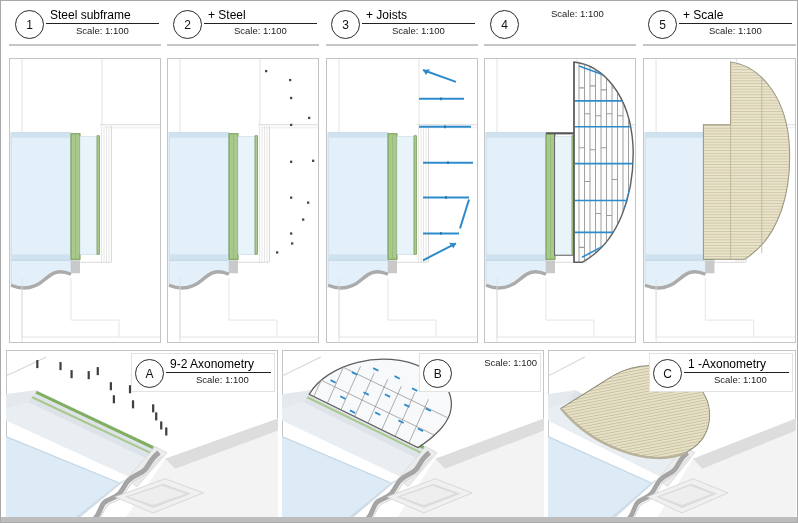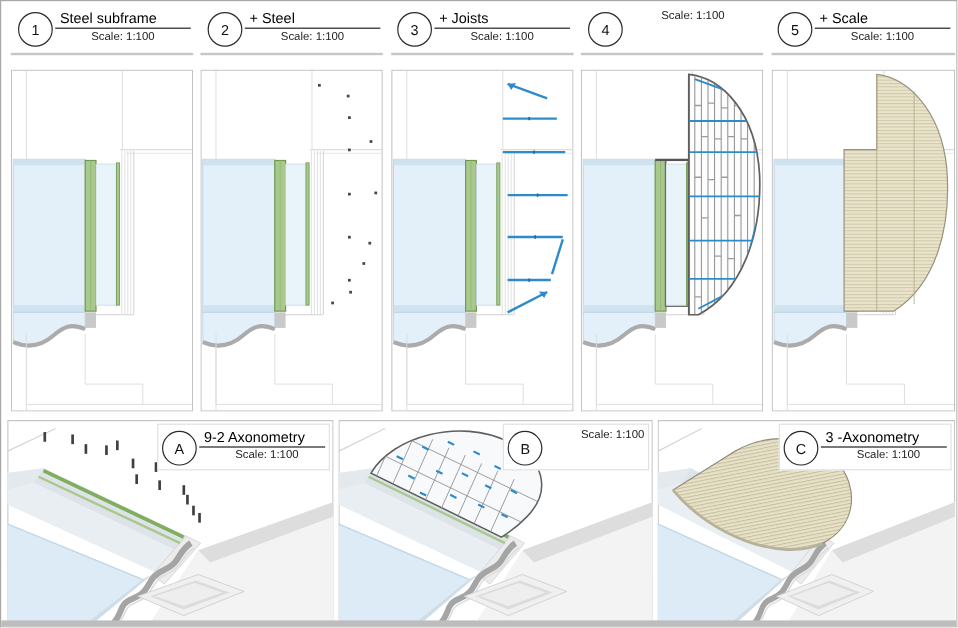--- a/index.html
+++ b/index.html
@@ -375,20 +375,20 @@
   <div class="axon-panel" style="left:547px; width:248px;">
     <svg viewBox="0 0 270 168" preserveAspectRatio="none">
       <use href="#axonBase"></use>
         <use href="#axonDeckC"></use>
     </svg>
     <div class="axon-label">
       <div class="tb-circle">
           <span>C</span>
         </div>
       <div class="tb-text">
-        <div class="tb-title">3 -Axonometry</div>
+        <div class="tb-title">1 -Axonometry</div>
         <div class="tb-scale">Scale: 1:100</div>
       </div>
     </div>
   </div>
 
   <div class="bottom-band"></div>
 </div>
 
 </body></html>

